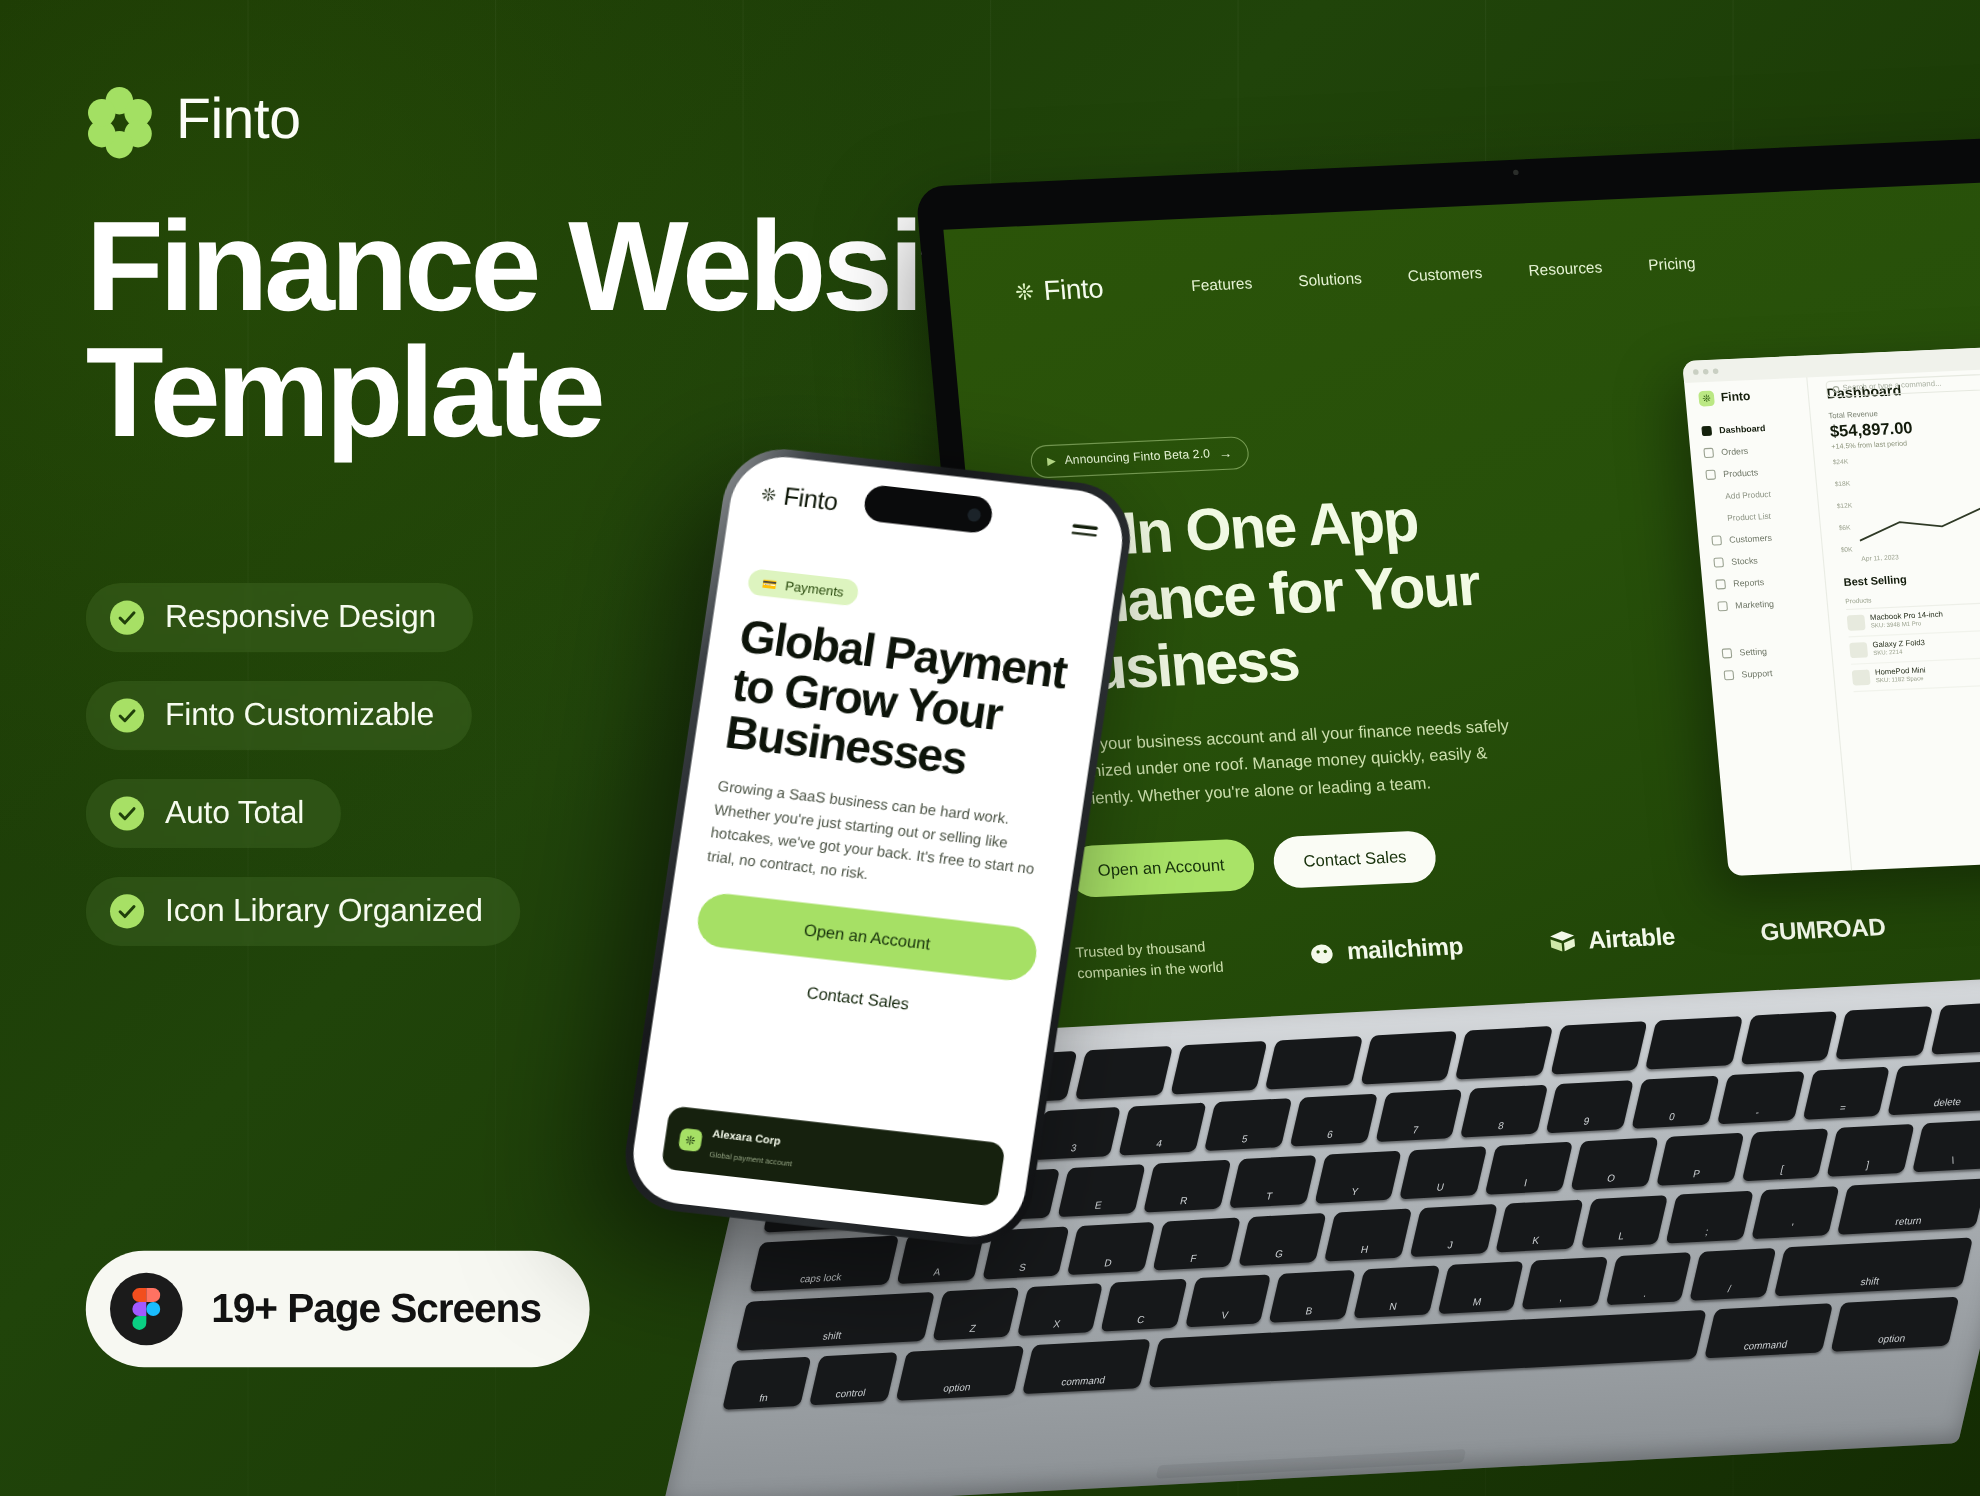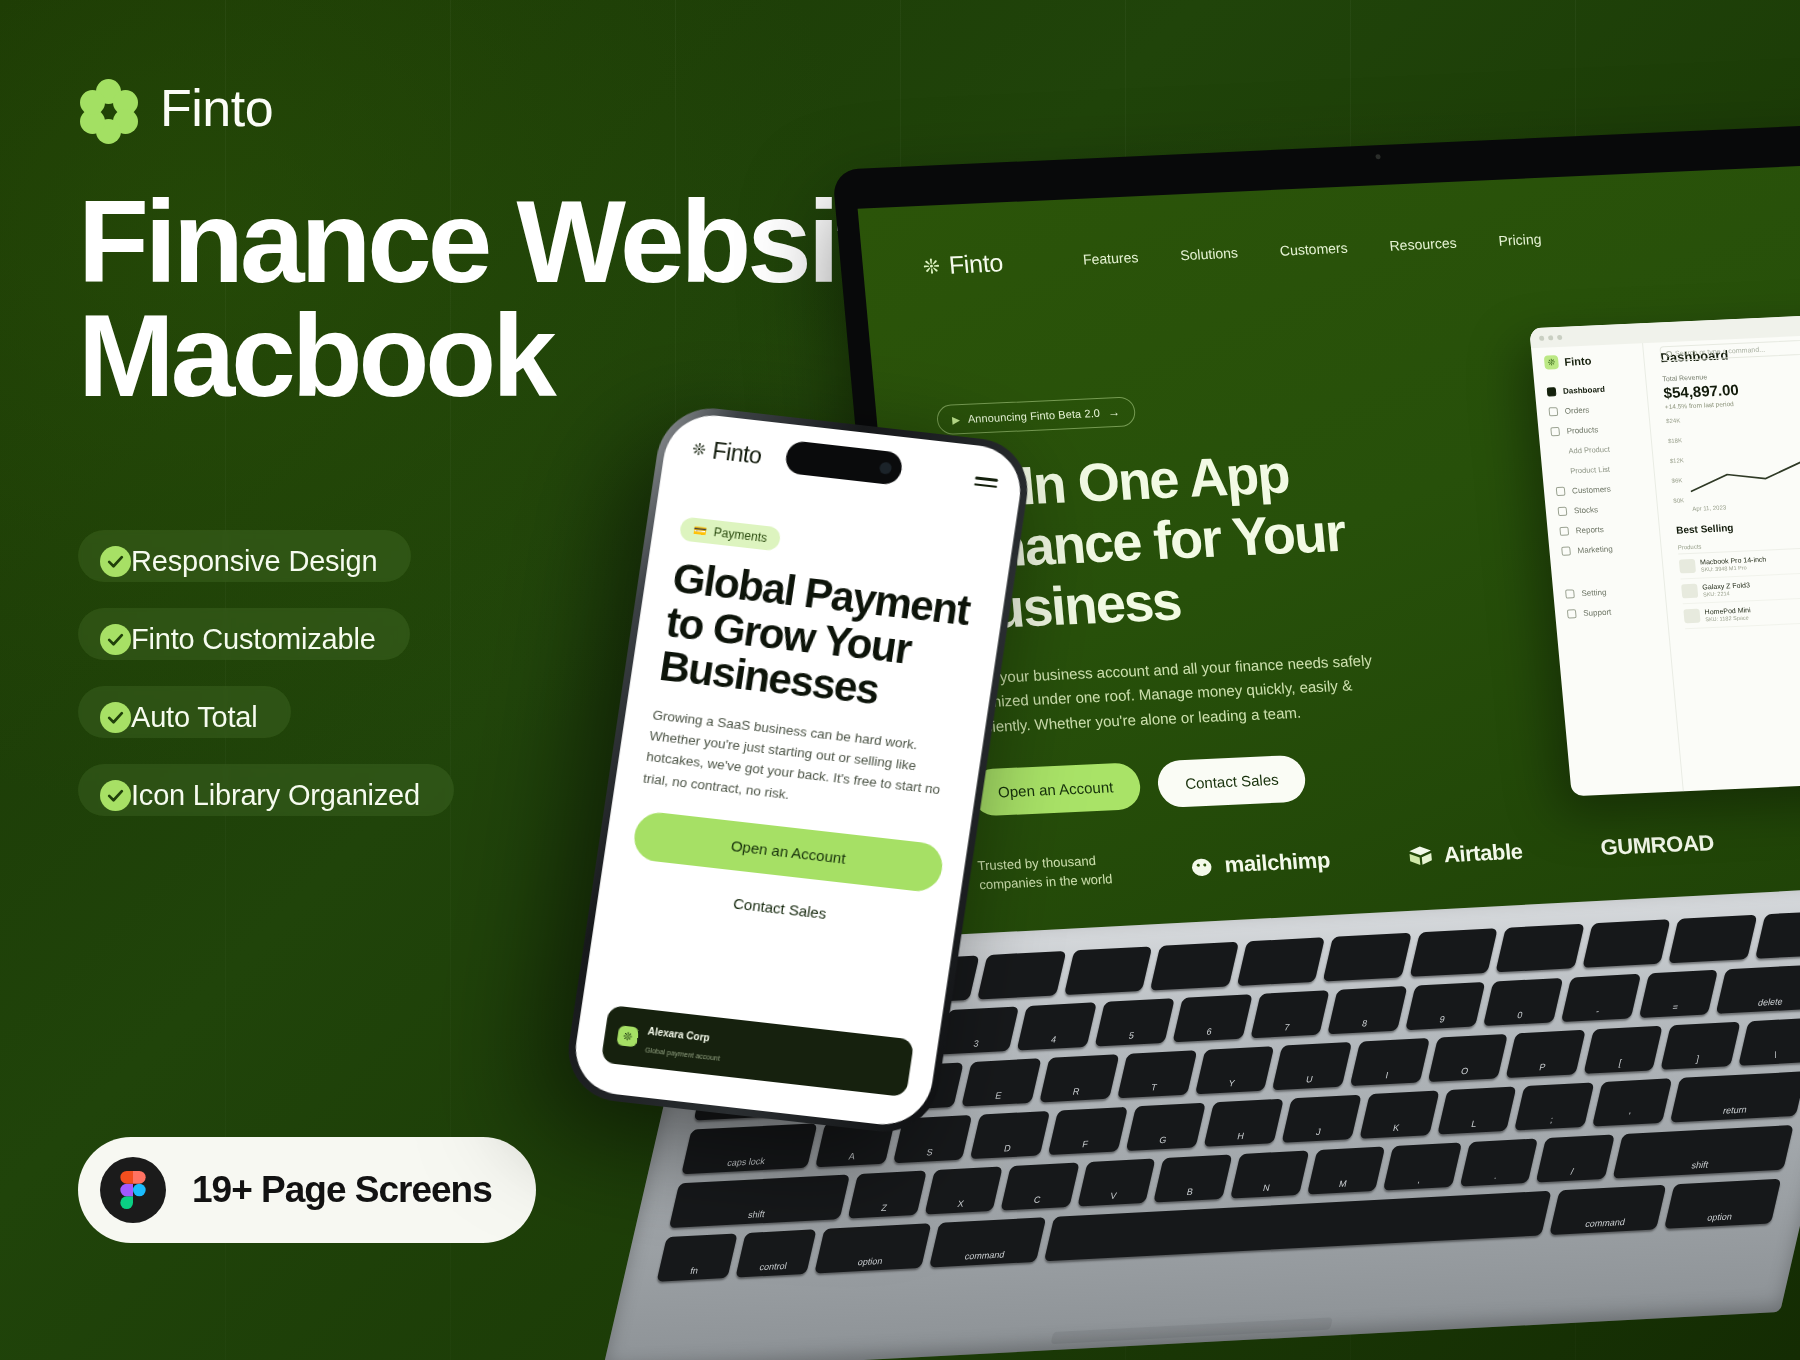--- a/index.html
+++ b/index.html
@@ -40,24 +40,24 @@
   .headline {
     position:absolute; left:0px; top:186px; width:860px;
     color:#ffffff; font-size:116px; line-height:.98;
     font-weight:700; letter-spacing:-4px;
   }
   .headline .l2 { display:block; }
 
   
   .features { position:absolute; left:0px; top:530px; display:flex; flex-direction:column; gap:26px; }
   .pill {
-    display:inline-flex; align-items:center; 
+    display:inline-flex; align-items:center; gap:19px;
     background:rgba(196,255,150,.085);
     border-radius:999px;
-    padding:15px 34px 4px 22px;
+    padding:15px 34px 15px 22px;
     align-self:flex-start;
     backdrop-filter:blur(2px);
   }
   .pill .check {
     width:31px; height:31px; border-radius:50%;
     background:#a7e065; flex:none;
     display:flex; align-items:center; justify-content:center;
   }
   .pill .check svg { width:19px; height:19px; display:block; }
   .pill .label { color:#f6fbef; font-size:29px; font-weight:500; letter-spacing:-.2px; white-space:nowrap; }
@@ -298,21 +298,21 @@
       <span style="left:33px; top:30px;"></span>
       <span style="left:16px; top:40px;"></span>
       <span style="left:0px;  top:30px;"></span>
       <span style="left:0px;  top:11px;"></span>
     </div>
     <div class="brand-name">Finto</div>
   </div>
 
   <h1 class="headline">
     <span>Finance Website</span>
-    <span class="l2">Macbook</span>
+    <span class="l2">Template</span>
   </h1>
 
   <div class="features">
     <div class="pill">
       <span class="check">
         <svg viewBox="0 0 24 24" fill="none" stroke="#20400a" stroke-width="3.4" stroke-linecap="round" stroke-linejoin="round">
             <polyline points="4,12.5 9.5,18 20,6.5"></polyline>
           </svg>
       </span>
       <span class="label">Responsive Design</span>

